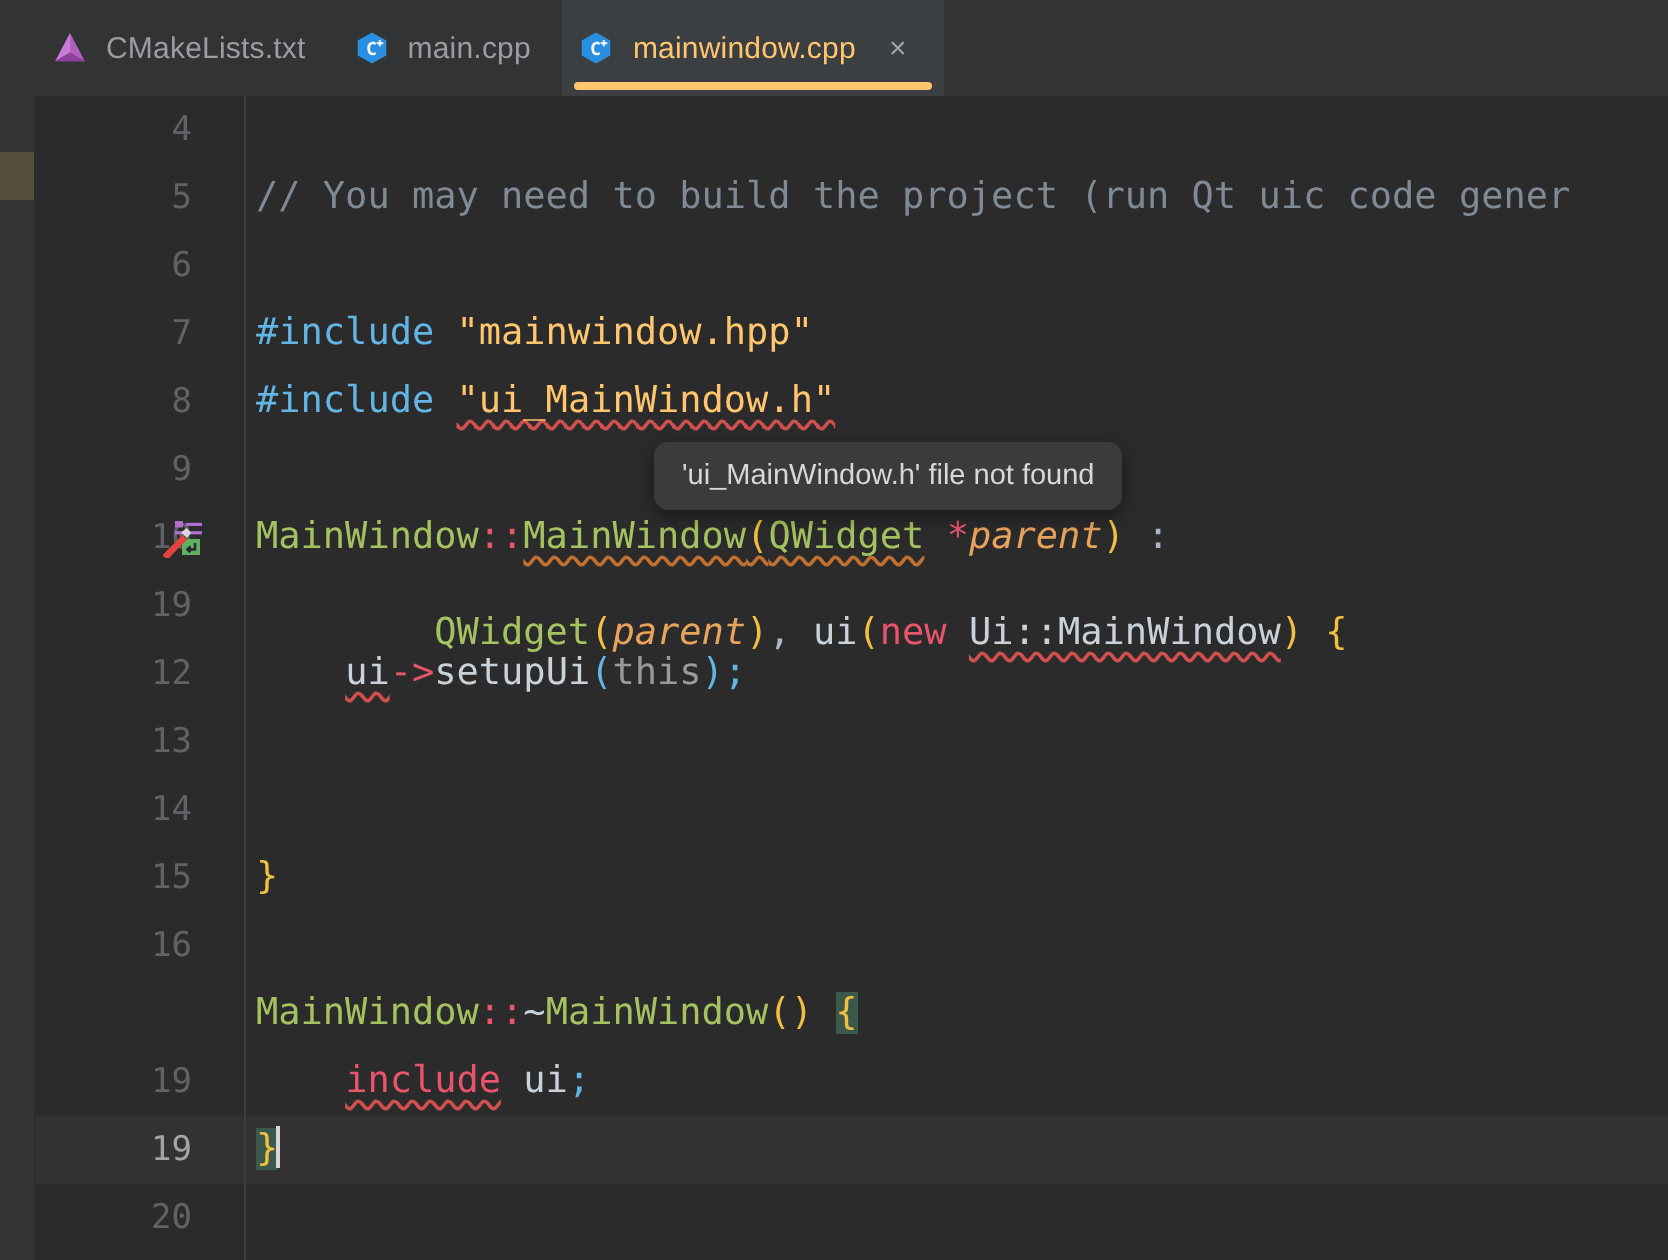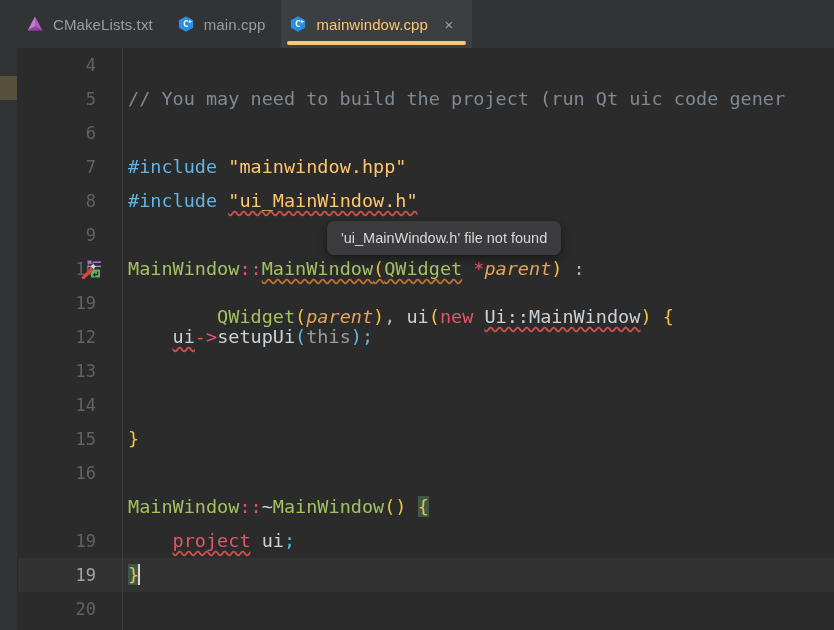--- a/index.html
+++ b/index.html
@@ -301,21 +301,21 @@
         <span class="codeline t-yellow">}</span>
       </div>
 
       <div class="row" style="top:408px;"></div>
 
       <div class="row" style="top:442px;">
         <span class="codeline"><span class="t-fn">MainWindow</span><span class="t-colon">::</span><span class="t-ident">~</span><span class="t-fn">MainWindow</span><span class="t-yellow">()</span><span class="t-punct"> </span><span class="t-yellow brace-hl">{</span></span>
       </div>
 
       <div class="row" style="top:476px;">
-        <span class="codeline"><span>    </span><span class="t-kw sq-red">project</span><span class="t-ident"> ui</span><span class="t-blue">;</span></span>
+        <span class="codeline"><span>    </span><span class="t-kw sq-red">include</span><span class="t-ident"> ui</span><span class="t-blue">;</span></span>
       </div>
 
       <div class="row current" style="top:510px;">
         <span class="row-bg"></span>
         <span class="codeline"><span class="t-yellow brace-hl">}</span><span class="caret"></span></span>
       </div>
 
       <div class="row" style="top:544px;"></div>
     </div>
 

